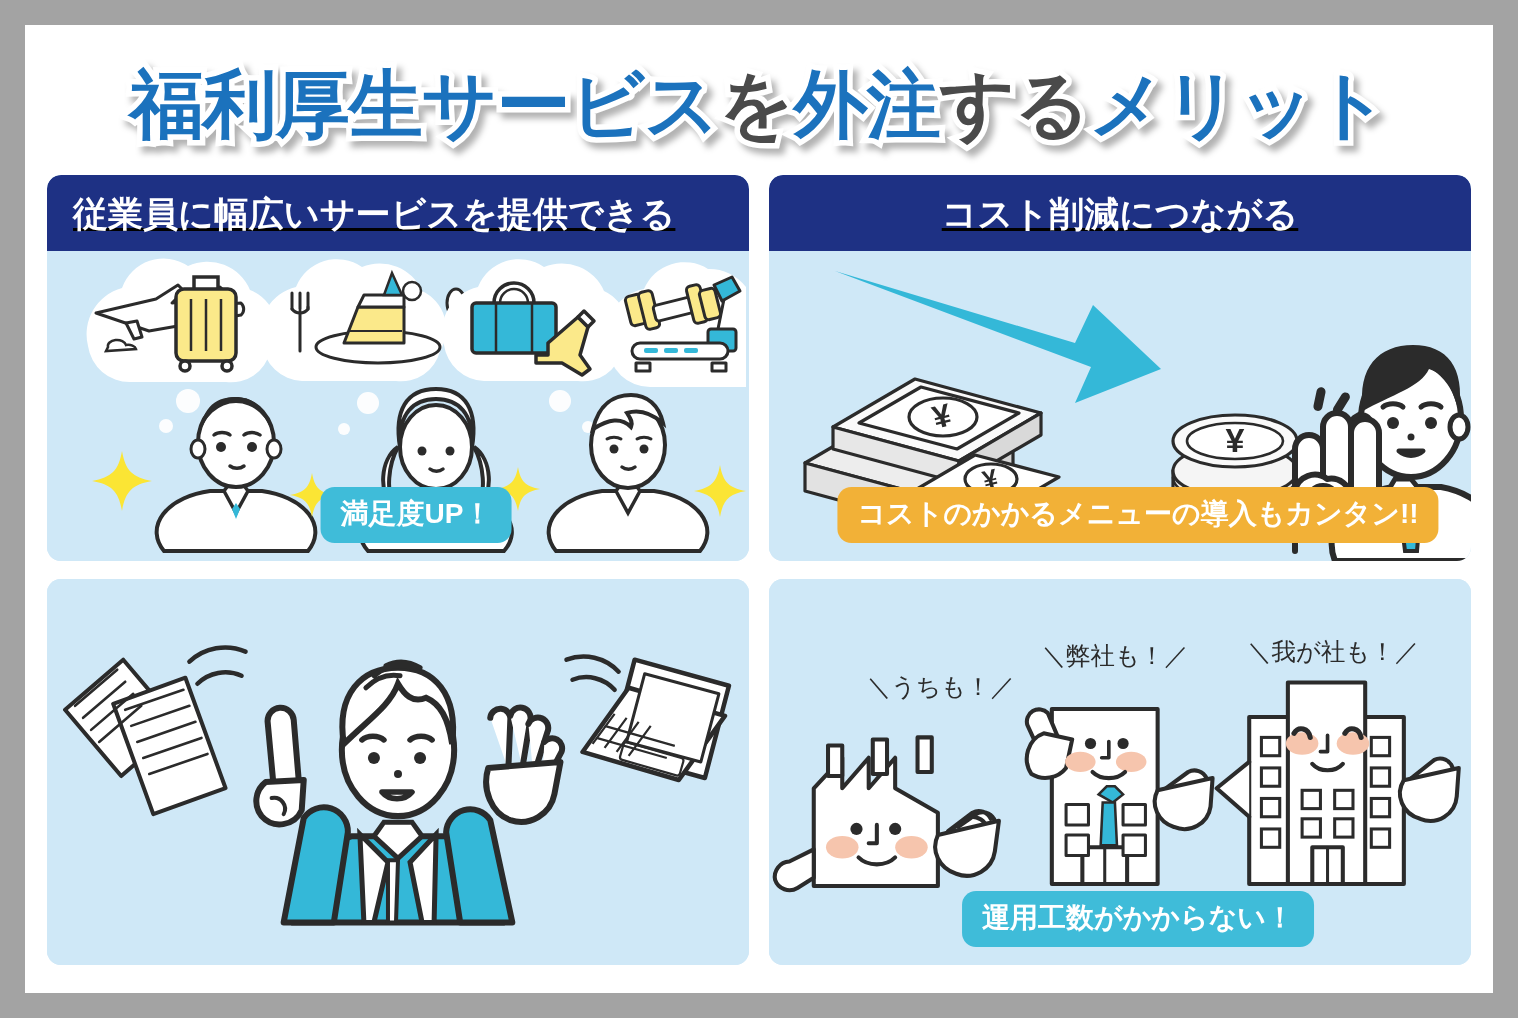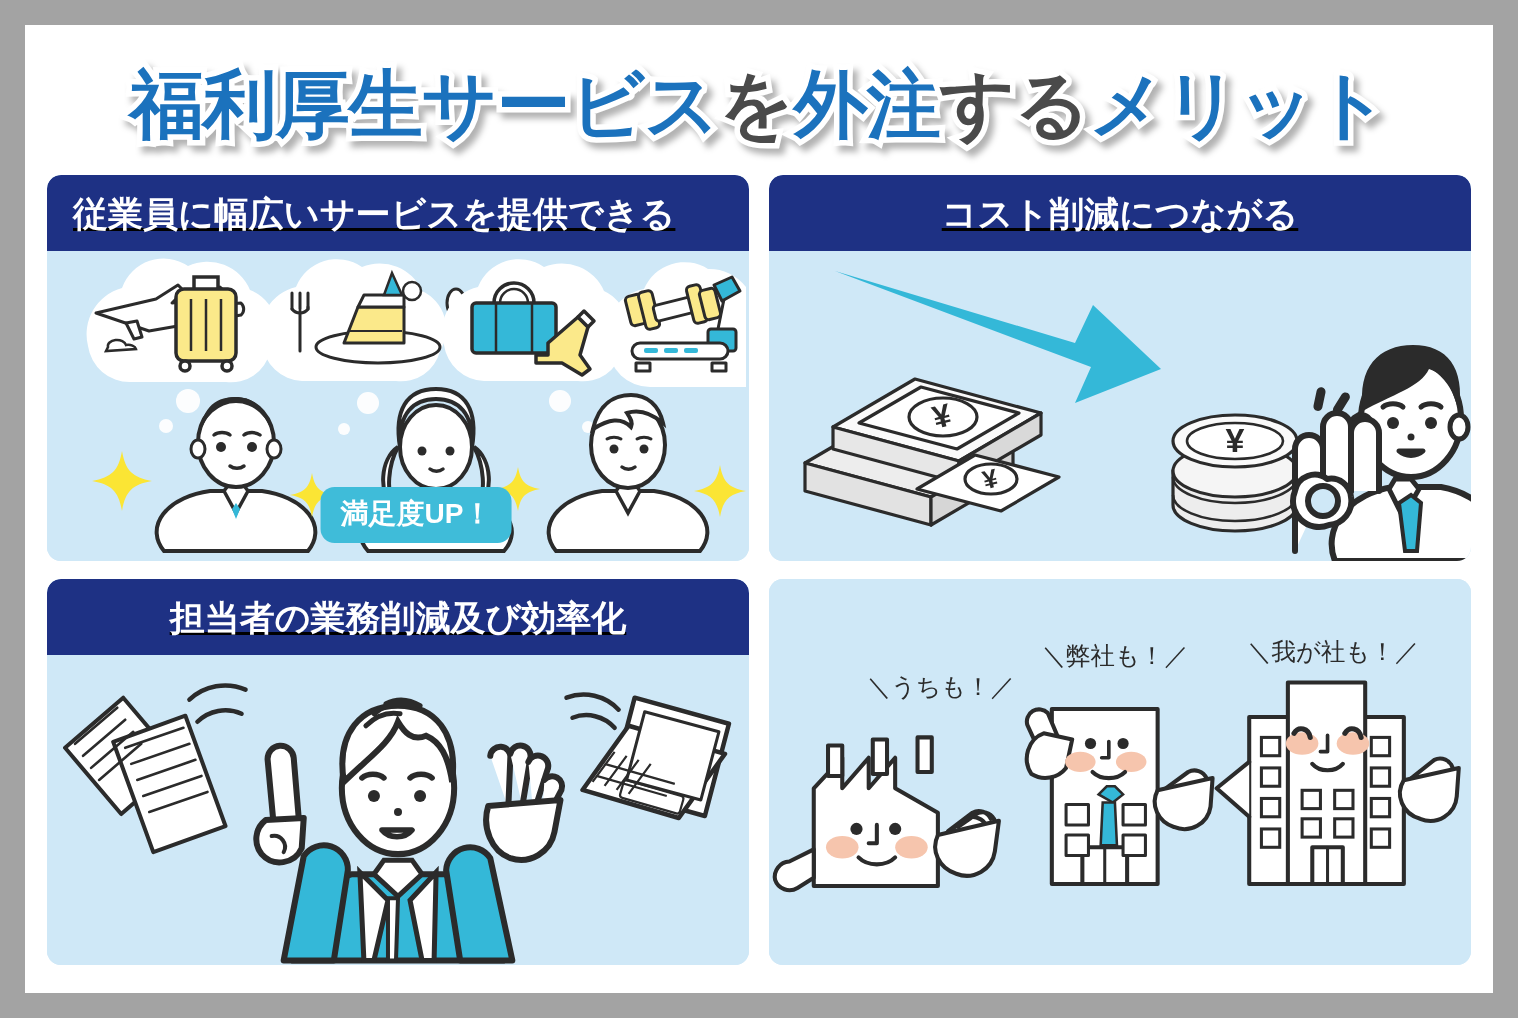--- a/index.html
+++ b/index.html
@@ -341,27 +341,25 @@
                 <g fill="#fff" stroke="#2b2b2b" stroke-width="6" stroke-linejoin="round" stroke-linecap="round">
                   <path d="M520,300 l0,-102 a14,14 0 0 1 28,0 l0,42"></path>
                   <path d="M548,240 l0,-64 a14,14 0 0 1 28,0 l0,64"></path>
                   <path d="M576,240 l0,-58 a14,14 0 0 1 28,0 l0,58"></path>
                   <path d="M520,240 a26,26 0 0 0 34,34 a24,24 0 0 0 22,-28 a20,20 0 0 0 -24,-18 a20,20 0 0 0 -32,12 Z"></path>
                   <circle cx="548" cy="250" r="15" fill="#cfe8f7"></circle>
                 </g>
               </g>
             </svg>
           </div>
+          <div class="badge amber">コストのかかるメニューの導入もカンタン!!</div>
         </div>
       </section>
 
       <section class="panel">
-        <div class="panel-head center">
-          <h2>担当者の業務削減及び効率化</h2>
-        </div>
         <div class="panel-body">
           <div class="art">
             <svg viewBox="0 0 700 300" preserveAspectRatio="xMidYMid meet">
 
               <g stroke="#2b2b2b" stroke-width="4" stroke-linejoin="round">
                 <path d="M18,88 l58,-50 l56,66 l-58,50 Z" fill="#fff"></path>
                 <path d="M66,82 l72,-26 l40,110 l-72,26 Z" fill="#fff"></path>
               </g>
               <g stroke="#2b2b2b" stroke-width="2.6" stroke-linecap="round">
                 <path d="M28,84 l42,-36 M36,96 l42,-36 M44,108 l42,-36 M52,120 l42,-36"></path>
@@ -512,18 +510,19 @@
               <g>
                 <ellipse cx="524" cy="122" rx="16" ry="11" fill="#f6c5ad"></ellipse>
                 <ellipse cx="574" cy="122" rx="16" ry="11" fill="#f6c5ad"></ellipse>
                 <path d="M516,112 a9,11 0 0 1 16,4" fill="none" stroke="#2b2b2b" stroke-width="5" stroke-linecap="round"></path>
                 <path d="M566,112 a9,11 0 0 1 16,4" fill="none" stroke="#2b2b2b" stroke-width="5" stroke-linecap="round"></path>
                 <path d="M549,114 l0,16 l-7,0" fill="none" stroke="#2b2b2b" stroke-width="3.6" stroke-linecap="round" stroke-linejoin="round"></path>
                 <path d="M534,142 a18,14 0 0 0 30,0" fill="none" stroke="#2b2b2b" stroke-width="4" stroke-linecap="round"></path>
               </g>
             </svg>
           </div>
+          <div class="badge cyan">運用工数がかからない！</div>
         </div>
       </section>
 
     </div>
   </div>
 </div>
 
 </body></html>

